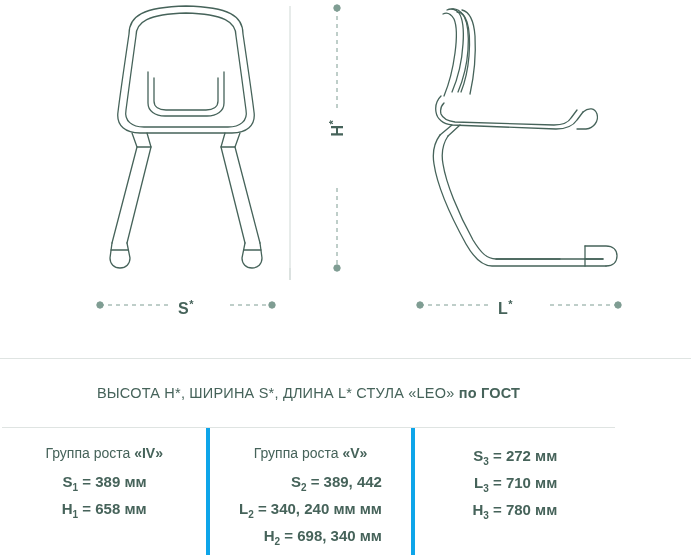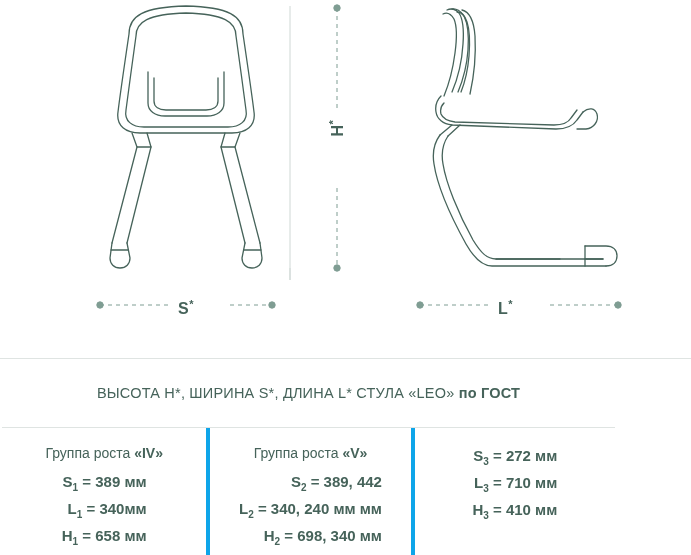--- a/index.html
+++ b/index.html
@@ -241,38 +241,37 @@
   <div class="table-wrap">
 
     <div class="table-title"><span>ВЫСОТА H*, ШИРИНА S*, ДЛИНА L* СТУЛА «LEO» </span><b>по ГОСТ</b></div>
 
     <div class="cols">
 
       <div class="col">
         <div class="col-head"><span>Группа роста </span><b>«IV»</b></div>
         <div class="rows">
           <div class="row"><span>S</span><span class="sub">1</span><span> = 389 мм</span></div>
-          <div class="row"><span>L</span><span class="sub">1</span><span> = 340мм</span></div>
           <div class="row"><span>H</span><span class="sub">1</span><span> = 658 мм</span></div>
         </div>
       </div>
 
       <div class="col">
         <div class="col-head"><span>Группа роста </span><b>«V»</b></div>
         <div class="rows">
           <div class="row"><span>S</span><span class="sub">2</span><span> = 389, 442</span></div>
           <div class="row"><span>L</span><span class="sub">2</span><span> = 340, 240 мм мм</span></div>
           <div class="row"><span>H</span><span class="sub">2</span><span> = 698, 340 мм</span></div>
         </div>
       </div>
 
       <div class="col">
         <div class="rows">
           <div class="row"><span>S</span><span class="sub">3</span><span> = 272 мм</span></div>
           <div class="row"><span>L</span><span class="sub">3</span><span> = 710 мм</span></div>
-          <div class="row"><span>H</span><span class="sub">3</span><span> = 410 мм</span></div>
+          <div class="row"><span>H</span><span class="sub">3</span><span> = 780 мм</span></div>
         </div>
       </div>
 
     </div>
   </div>
 
 </div>
 
 </body></html>

